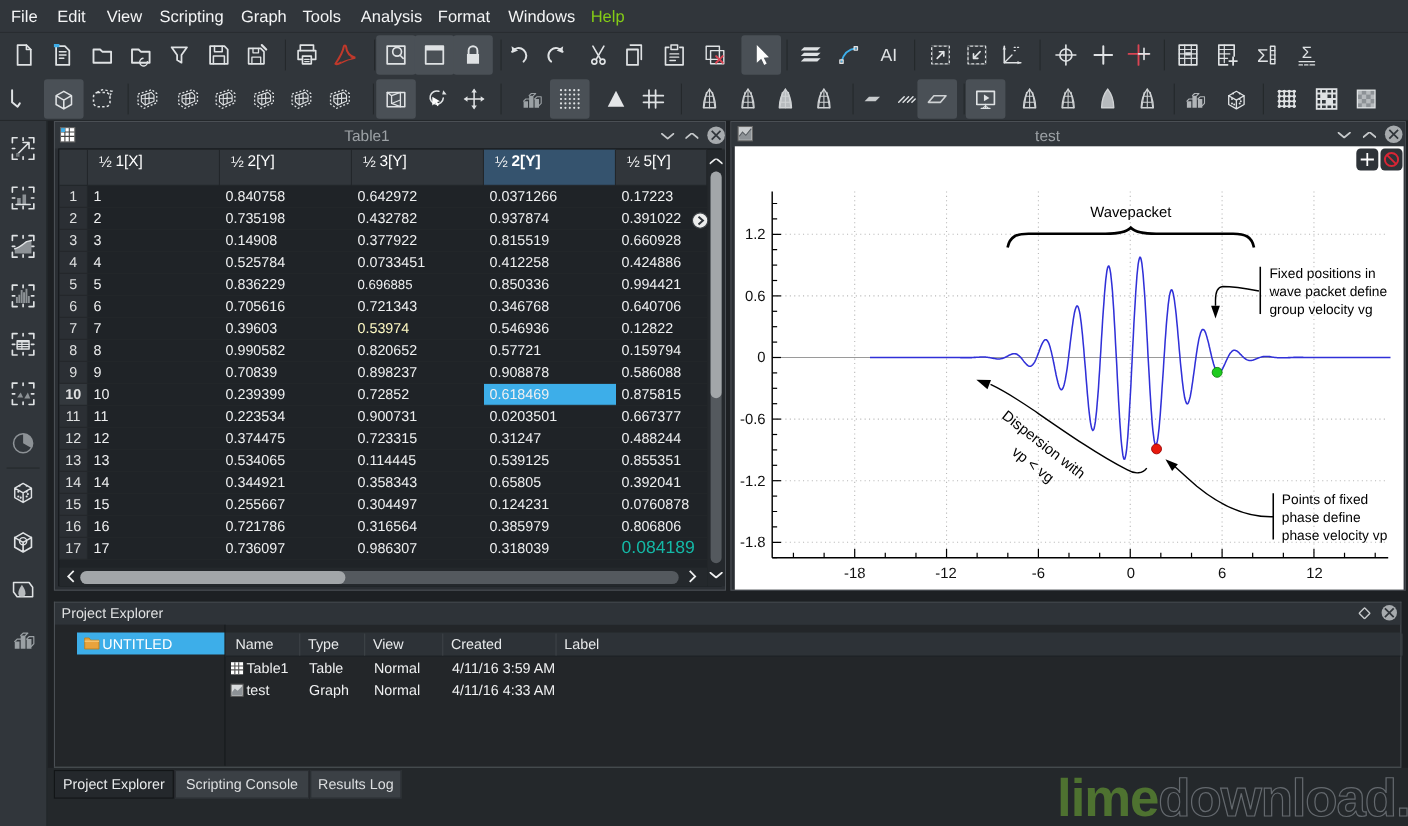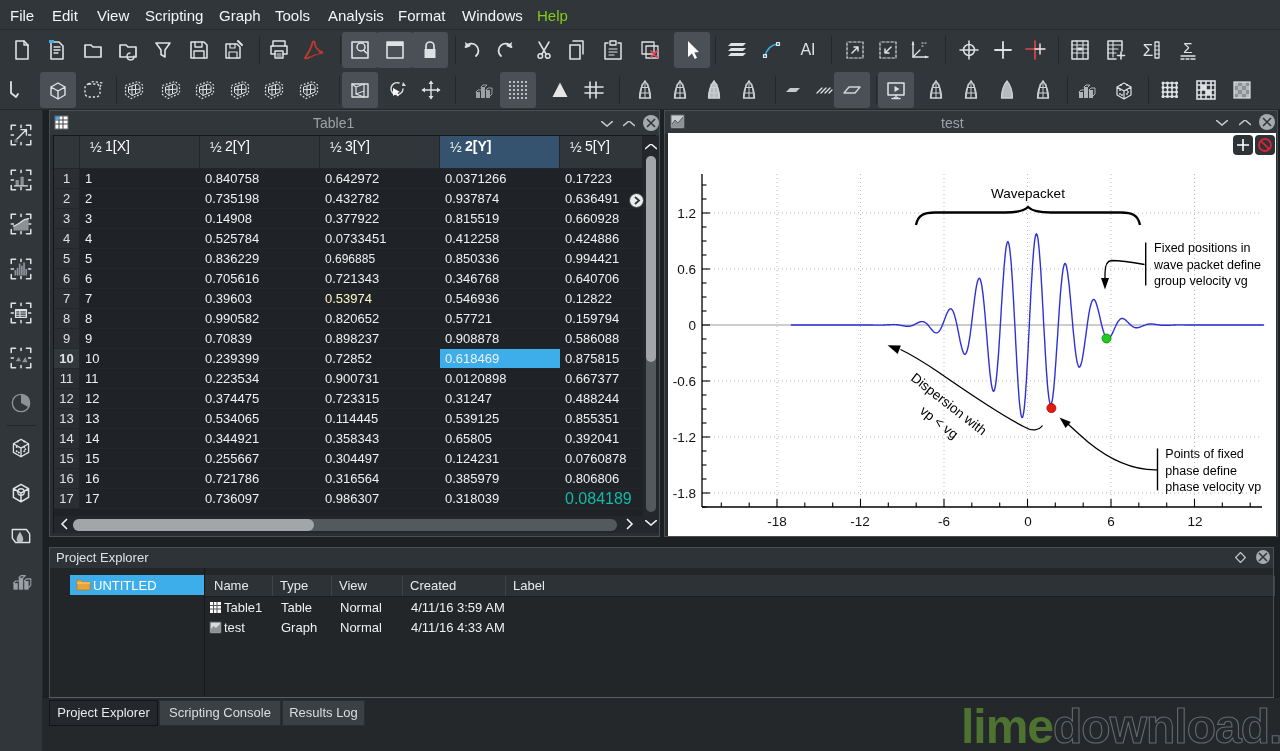--- a/index.html
+++ b/index.html
@@ -659,21 +659,21 @@
 <div class="abs" style="left:80px;top:169px;width:120px;height:20px;background:transparent;border-bottom:1px solid #23272b;color:#eff0f1;font-size:13px;line-height:20px;padding-left:5px;overflow:hidden">1</div>
 <div class="abs" style="left:200px;top:169px;width:120px;height:20px;background:transparent;border-bottom:1px solid #23272b;color:#eff0f1;font-size:13px;line-height:20px;padding-left:5px;overflow:hidden">0.840758</div>
 <div class="abs" style="left:320px;top:169px;width:120px;height:20px;background:transparent;border-bottom:1px solid #23272b;color:#eff0f1;font-size:13px;line-height:20px;padding-left:5px;overflow:hidden">0.642972</div>
 <div class="abs" style="left:440px;top:169px;width:120px;height:20px;background:transparent;border-bottom:1px solid #23272b;color:#eff0f1;font-size:13px;line-height:20px;padding-left:5px;overflow:hidden">0.0371266</div>
 <div class="abs" style="left:560px;top:169px;width:83px;height:20px;background:transparent;border-bottom:1px solid #23272b;color:#eff0f1;font-size:13px;line-height:20px;padding-left:5px;overflow:hidden">0.17223</div>
 <div class="abs" style="left:54px;top:189px;width:26px;height:20px;background:#2b2f34;border-right:1px solid #22262a;border-bottom:1px solid #24282c;color:#dfe0e1;font-size:13px;font-weight:normal;text-align:center;line-height:20px">2</div>
 <div class="abs" style="left:80px;top:189px;width:120px;height:20px;background:transparent;border-bottom:1px solid #23272b;color:#eff0f1;font-size:13px;line-height:20px;padding-left:5px;overflow:hidden">2</div>
 <div class="abs" style="left:200px;top:189px;width:120px;height:20px;background:transparent;border-bottom:1px solid #23272b;color:#eff0f1;font-size:13px;line-height:20px;padding-left:5px;overflow:hidden">0.735198</div>
 <div class="abs" style="left:320px;top:189px;width:120px;height:20px;background:transparent;border-bottom:1px solid #23272b;color:#eff0f1;font-size:13px;line-height:20px;padding-left:5px;overflow:hidden">0.432782</div>
 <div class="abs" style="left:440px;top:189px;width:120px;height:20px;background:transparent;border-bottom:1px solid #23272b;color:#eff0f1;font-size:13px;line-height:20px;padding-left:5px;overflow:hidden">0.937874</div>
-<div class="abs" style="left:560px;top:189px;width:83px;height:20px;background:transparent;border-bottom:1px solid #23272b;color:#eff0f1;font-size:13px;line-height:20px;padding-left:5px;overflow:hidden">0.636491</div>
+<div class="abs" style="left:560px;top:189px;width:83px;height:20px;background:transparent;border-bottom:1px solid #23272b;color:#eff0f1;font-size:13px;line-height:20px;padding-left:5px;overflow:hidden">0.391022</div>
 <div class="abs" style="left:54px;top:209px;width:26px;height:20px;background:#2b2f34;border-right:1px solid #22262a;border-bottom:1px solid #24282c;color:#dfe0e1;font-size:13px;font-weight:normal;text-align:center;line-height:20px">3</div>
 <div class="abs" style="left:80px;top:209px;width:120px;height:20px;background:transparent;border-bottom:1px solid #23272b;color:#eff0f1;font-size:13px;line-height:20px;padding-left:5px;overflow:hidden">3</div>
 <div class="abs" style="left:200px;top:209px;width:120px;height:20px;background:transparent;border-bottom:1px solid #23272b;color:#eff0f1;font-size:13px;line-height:20px;padding-left:5px;overflow:hidden">0.14908</div>
 <div class="abs" style="left:320px;top:209px;width:120px;height:20px;background:transparent;border-bottom:1px solid #23272b;color:#eff0f1;font-size:13px;line-height:20px;padding-left:5px;overflow:hidden">0.377922</div>
 <div class="abs" style="left:440px;top:209px;width:120px;height:20px;background:transparent;border-bottom:1px solid #23272b;color:#eff0f1;font-size:13px;line-height:20px;padding-left:5px;overflow:hidden">0.815519</div>
 <div class="abs" style="left:560px;top:209px;width:83px;height:20px;background:transparent;border-bottom:1px solid #23272b;color:#eff0f1;font-size:13px;line-height:20px;padding-left:5px;overflow:hidden">0.660928</div>
 <div class="abs" style="left:54px;top:229px;width:26px;height:20px;background:#2b2f34;border-right:1px solid #22262a;border-bottom:1px solid #24282c;color:#dfe0e1;font-size:13px;font-weight:normal;text-align:center;line-height:20px">4</div>
 <div class="abs" style="left:80px;top:229px;width:120px;height:20px;background:transparent;border-bottom:1px solid #23272b;color:#eff0f1;font-size:13px;line-height:20px;padding-left:5px;overflow:hidden">4</div>
 <div class="abs" style="left:200px;top:229px;width:120px;height:20px;background:transparent;border-bottom:1px solid #23272b;color:#eff0f1;font-size:13px;line-height:20px;padding-left:5px;overflow:hidden">0.525784</div>
 <div class="abs" style="left:320px;top:229px;width:120px;height:20px;background:transparent;border-bottom:1px solid #23272b;color:#eff0f1;font-size:13px;line-height:20px;padding-left:5px;overflow:hidden">0.0733451</div>
@@ -712,21 +712,21 @@
 <div class="abs" style="left:54px;top:349px;width:26px;height:20px;background:#33383d;border-right:1px solid #22262a;border-bottom:1px solid #24282c;color:#dfe0e1;font-size:13px;font-weight:bold;text-align:center;line-height:20px">10</div>
 <div class="abs" style="left:80px;top:349px;width:120px;height:20px;background:transparent;border-bottom:1px solid #23272b;color:#eff0f1;font-size:13px;line-height:20px;padding-left:5px;overflow:hidden">10</div>
 <div class="abs" style="left:200px;top:349px;width:120px;height:20px;background:transparent;border-bottom:1px solid #23272b;color:#eff0f1;font-size:13px;line-height:20px;padding-left:5px;overflow:hidden">0.239399</div>
 <div class="abs" style="left:320px;top:349px;width:120px;height:20px;background:transparent;border-bottom:1px solid #23272b;color:#eff0f1;font-size:13px;line-height:20px;padding-left:5px;overflow:hidden">0.72852</div>
 <div class="abs" style="left:440px;top:349px;width:120px;height:20px;background:#3daee9;border-bottom:1px solid #23272b;color:#eff0f1;font-size:13px;line-height:20px;padding-left:5px;overflow:hidden">0.618469</div>
 <div class="abs" style="left:560px;top:349px;width:83px;height:20px;background:transparent;border-bottom:1px solid #23272b;color:#eff0f1;font-size:13px;line-height:20px;padding-left:5px;overflow:hidden">0.875815</div>
 <div class="abs" style="left:54px;top:369px;width:26px;height:20px;background:#2b2f34;border-right:1px solid #22262a;border-bottom:1px solid #24282c;color:#dfe0e1;font-size:13px;font-weight:normal;text-align:center;line-height:20px">11</div>
 <div class="abs" style="left:80px;top:369px;width:120px;height:20px;background:transparent;border-bottom:1px solid #23272b;color:#eff0f1;font-size:13px;line-height:20px;padding-left:5px;overflow:hidden">11</div>
 <div class="abs" style="left:200px;top:369px;width:120px;height:20px;background:transparent;border-bottom:1px solid #23272b;color:#eff0f1;font-size:13px;line-height:20px;padding-left:5px;overflow:hidden">0.223534</div>
 <div class="abs" style="left:320px;top:369px;width:120px;height:20px;background:transparent;border-bottom:1px solid #23272b;color:#eff0f1;font-size:13px;line-height:20px;padding-left:5px;overflow:hidden">0.900731</div>
-<div class="abs" style="left:440px;top:369px;width:120px;height:20px;background:transparent;border-bottom:1px solid #23272b;color:#eff0f1;font-size:13px;line-height:20px;padding-left:5px;overflow:hidden">0.0120898</div>
+<div class="abs" style="left:440px;top:369px;width:120px;height:20px;background:transparent;border-bottom:1px solid #23272b;color:#eff0f1;font-size:13px;line-height:20px;padding-left:5px;overflow:hidden">0.0203501</div>
 <div class="abs" style="left:560px;top:369px;width:83px;height:20px;background:transparent;border-bottom:1px solid #23272b;color:#eff0f1;font-size:13px;line-height:20px;padding-left:5px;overflow:hidden">0.667377</div>
 <div class="abs" style="left:54px;top:389px;width:26px;height:20px;background:#2b2f34;border-right:1px solid #22262a;border-bottom:1px solid #24282c;color:#dfe0e1;font-size:13px;font-weight:normal;text-align:center;line-height:20px">12</div>
 <div class="abs" style="left:80px;top:389px;width:120px;height:20px;background:transparent;border-bottom:1px solid #23272b;color:#eff0f1;font-size:13px;line-height:20px;padding-left:5px;overflow:hidden">12</div>
 <div class="abs" style="left:200px;top:389px;width:120px;height:20px;background:transparent;border-bottom:1px solid #23272b;color:#eff0f1;font-size:13px;line-height:20px;padding-left:5px;overflow:hidden">0.374475</div>
 <div class="abs" style="left:320px;top:389px;width:120px;height:20px;background:transparent;border-bottom:1px solid #23272b;color:#eff0f1;font-size:13px;line-height:20px;padding-left:5px;overflow:hidden">0.723315</div>
 <div class="abs" style="left:440px;top:389px;width:120px;height:20px;background:transparent;border-bottom:1px solid #23272b;color:#eff0f1;font-size:13px;line-height:20px;padding-left:5px;overflow:hidden">0.31247</div>
 <div class="abs" style="left:560px;top:389px;width:83px;height:20px;background:transparent;border-bottom:1px solid #23272b;color:#eff0f1;font-size:13px;line-height:20px;padding-left:5px;overflow:hidden">0.488244</div>
 <div class="abs" style="left:54px;top:409px;width:26px;height:20px;background:#2b2f34;border-right:1px solid #22262a;border-bottom:1px solid #24282c;color:#dfe0e1;font-size:13px;font-weight:normal;text-align:center;line-height:20px">13</div>
 <div class="abs" style="left:80px;top:409px;width:120px;height:20px;background:transparent;border-bottom:1px solid #23272b;color:#eff0f1;font-size:13px;line-height:20px;padding-left:5px;overflow:hidden">13</div>
 <div class="abs" style="left:200px;top:409px;width:120px;height:20px;background:transparent;border-bottom:1px solid #23272b;color:#eff0f1;font-size:13px;line-height:20px;padding-left:5px;overflow:hidden">0.534065</div>

